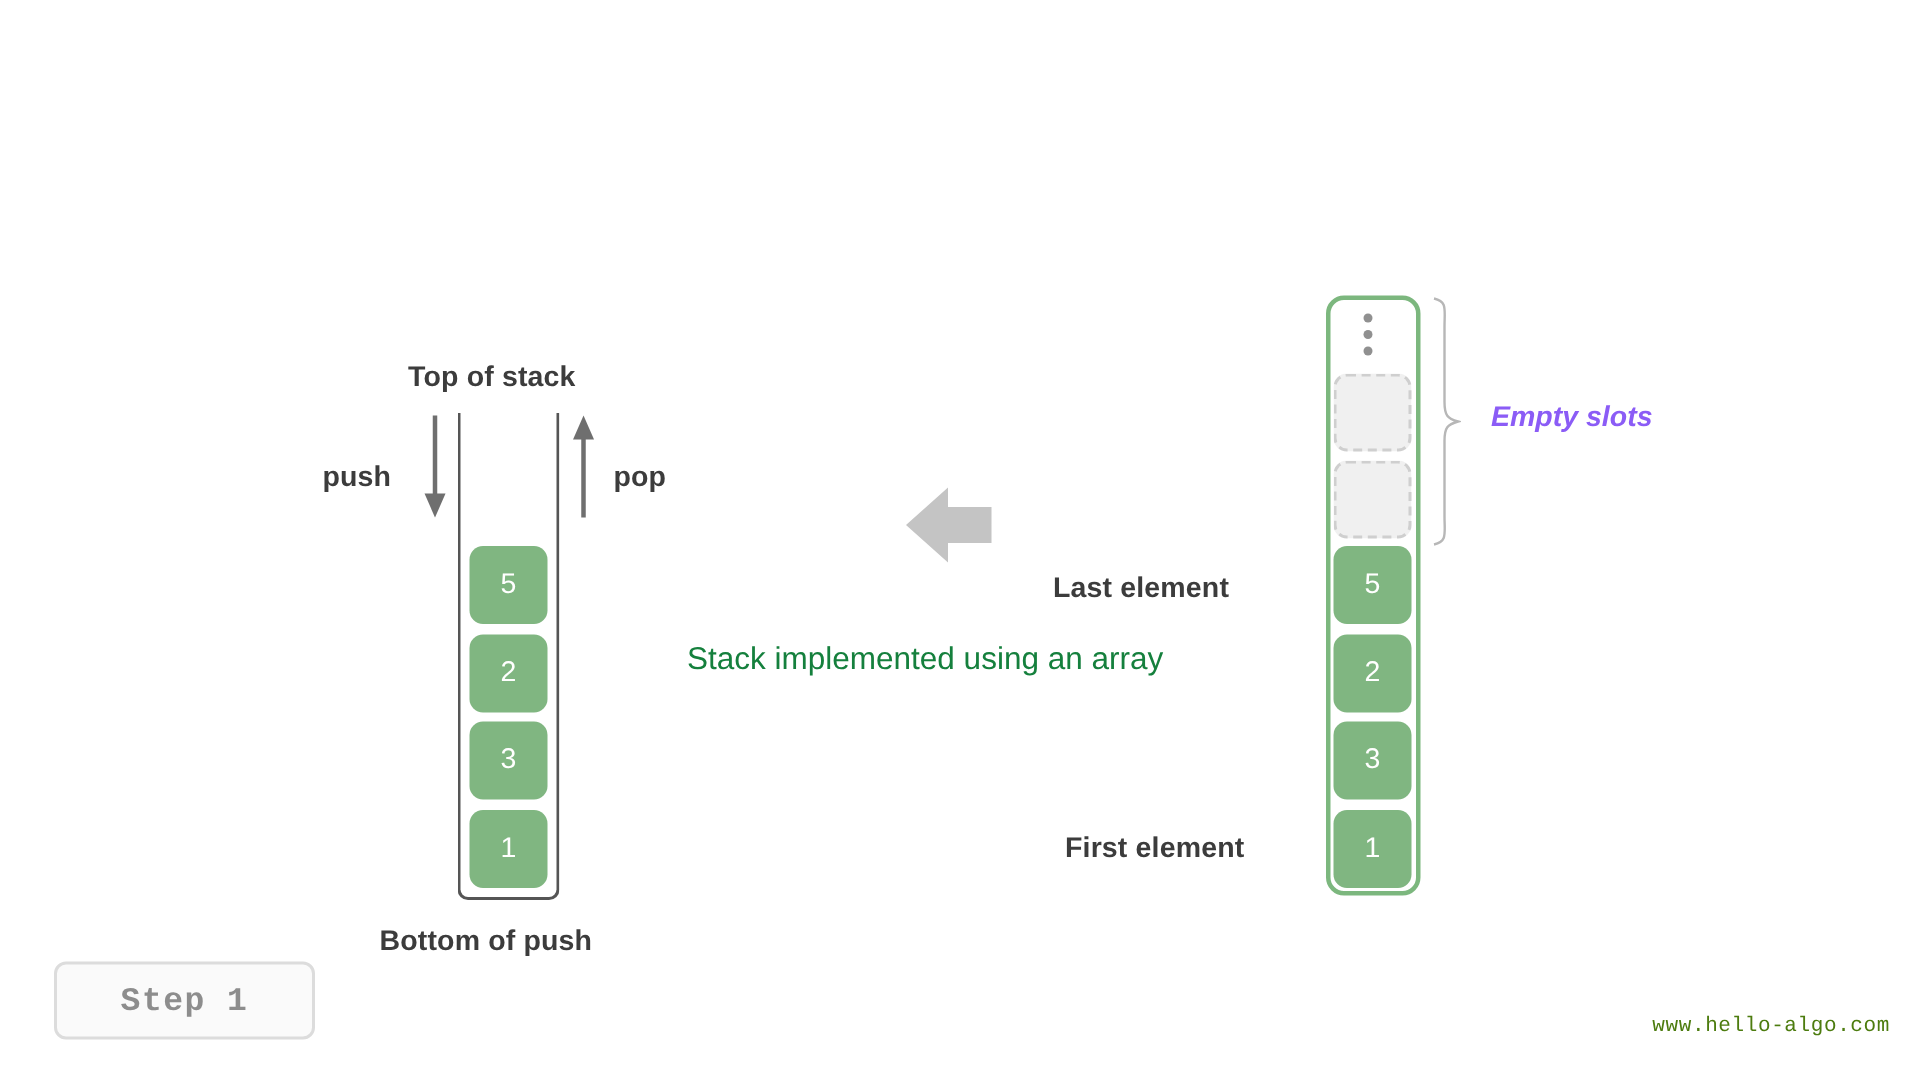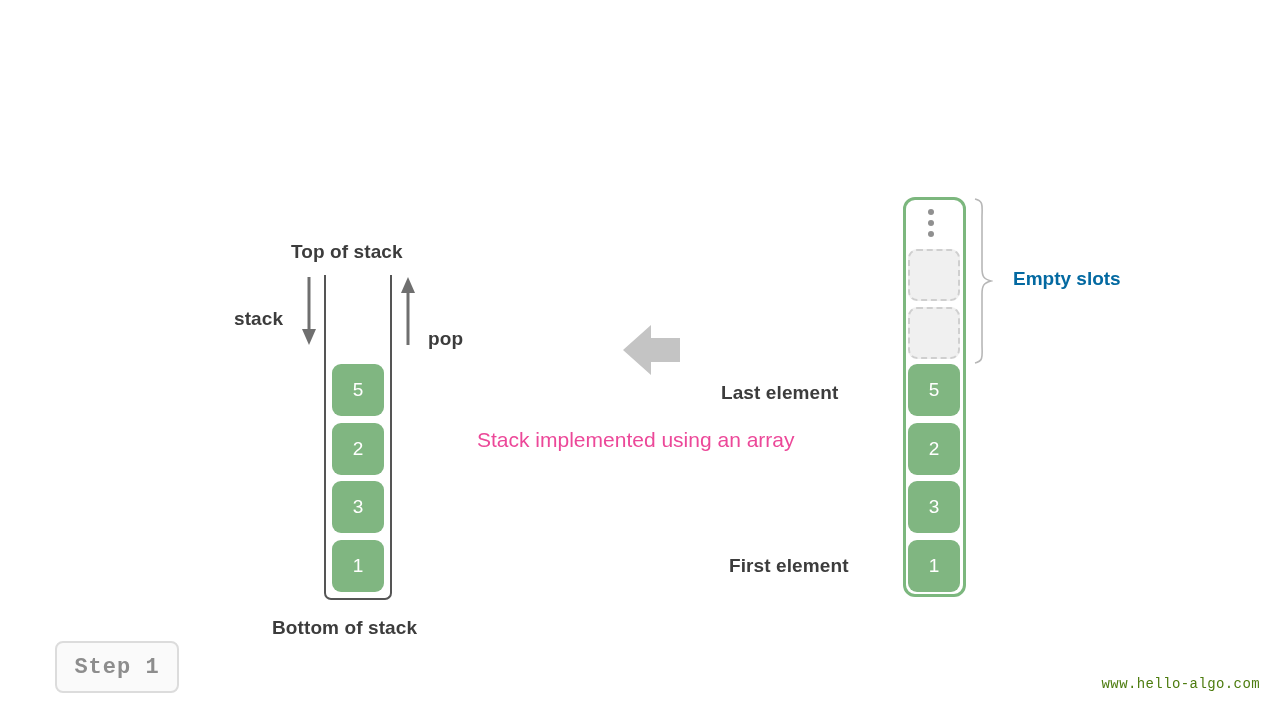--- a/index.html
+++ b/index.html
@@ -12,47 +12,47 @@
     height: 720px;
     position: relative;
     overflow: hidden;
     font-family: "Liberation Sans", sans-serif;
     -webkit-font-smoothing: antialiased;
   }
 
   .stage {
     position: absolute;
     inset: 0;
-    margin-left: 19px;
   }
 
   
   .label-bold {
     position: absolute;
     font-family: "Liberation Sans", sans-serif;
     font-weight: bold;
     font-size: 19px;
     color: #3c3c3c;
     white-space: nowrap;
     letter-spacing: 0.1px;
   }
   .label-gray-bold {
     position: absolute;
     font-family: "Liberation Sans", sans-serif;
     font-weight: bold;
     font-size: 19px;
-    color: #0369a1;
-    white-space: nowrap;
+    color: #8b5cf6;
+    white-space: nowrap;
+    font-style: italic;
   }
   .caption {
     position: absolute;
     font-family: "Liberation Sans", sans-serif;
     font-weight: normal;
     font-size: 21px;
-    color: #ec4899;
+    color: #15803d;
     white-space: nowrap;
   }
 
   
   #stack-group { position: absolute; left: 0; top: 0; }
 
   .stack-walls {
     position: absolute;
     left: 305px;
     top: 275px;
@@ -133,21 +133,21 @@
     border-radius: 50%;
     background: #909090;
     margin-bottom: 5px;
   }
 
   
   .step-badge {
     position: absolute;
     left: 36px;
     top: 641px;
-    width: 124px;
+    width: 174px;
     height: 52px;
     border: 2px solid #dcdcdc;
     border-radius: 8px;
     background: #fafafa;
     display: flex;
     align-items: center;
     justify-content: center;
     font-family: "Liberation Mono", monospace;
     font-size: 22px;
     font-weight: bold;
@@ -173,36 +173,36 @@
 <div class="stage">
 
   <div id="stack-group">
 
     <div class="label-bold" style="left:272px; top:241px;">Top of stack</div>
 
     <svg class="arrow-line" style="left:275px; top:275px;" width="30" height="72">
       <line x1="15" y1="2" x2="15" y2="58" stroke="#6f6f6f" stroke-width="3"></line>
       <polygon points="15,70 8,54 22,54" fill="#6f6f6f"></polygon>
     </svg>
-    <div class="label-bold" style="left:215px; top:308px;">stack</div>
+    <div class="label-bold" style="left:215px; top:308px;">push</div>
 
     <svg class="arrow-line" style="left:374px; top:275px;" width="30" height="72">
       <line x1="15" y1="70" x2="15" y2="14" stroke="#6f6f6f" stroke-width="3"></line>
       <polygon points="15,2 8,18 22,18" fill="#6f6f6f"></polygon>
     </svg>
-    <div class="label-bold" style="left:409px; top:328px;">pop</div>
+    <div class="label-bold" style="left:409px; top:308px;">pop</div>
 
     <div class="stack-walls"></div>
 
     <div class="cell" style="left:313px; top:364px;">5</div>
     <div class="cell" style="left:313px; top:423px;">2</div>
     <div class="cell" style="left:313px; top:481px;">3</div>
     <div class="cell" style="left:313px; top:540px;">1</div>
 
-    <div class="label-bold" style="left:253px; top:617px;">Bottom of stack</div>
+    <div class="label-bold" style="left:253px; top:617px;">Bottom of push</div>
   </div>
 
   <svg class="big-arrow" width="58" height="56">
     <polygon points="0,28 28,3 28,16 57,16 57,40 28,40 28,53" fill="#c4c4c4"></polygon>
   </svg>
 
   <div class="caption" style="left:458px; top:428px;">Stack implemented using an array</div>
 
   <div>
 

